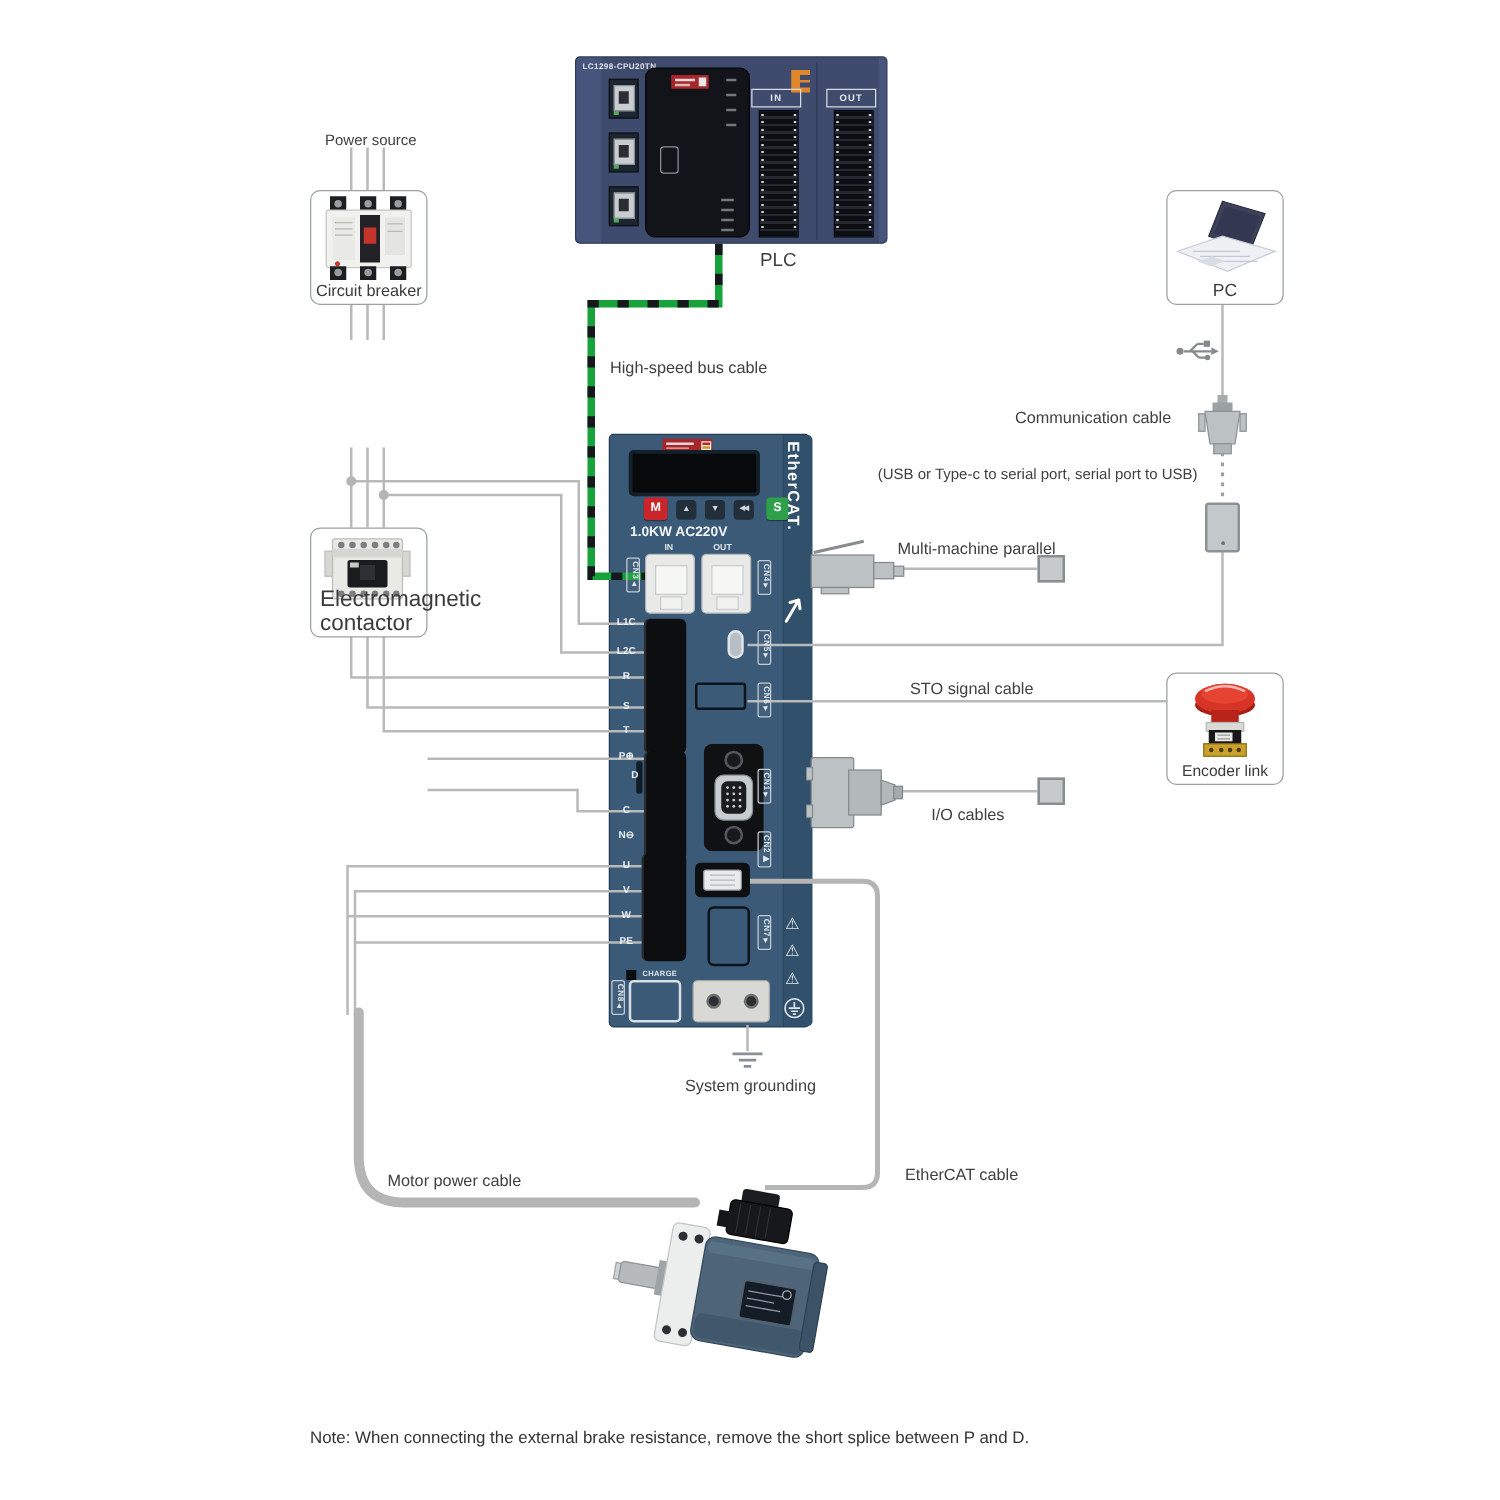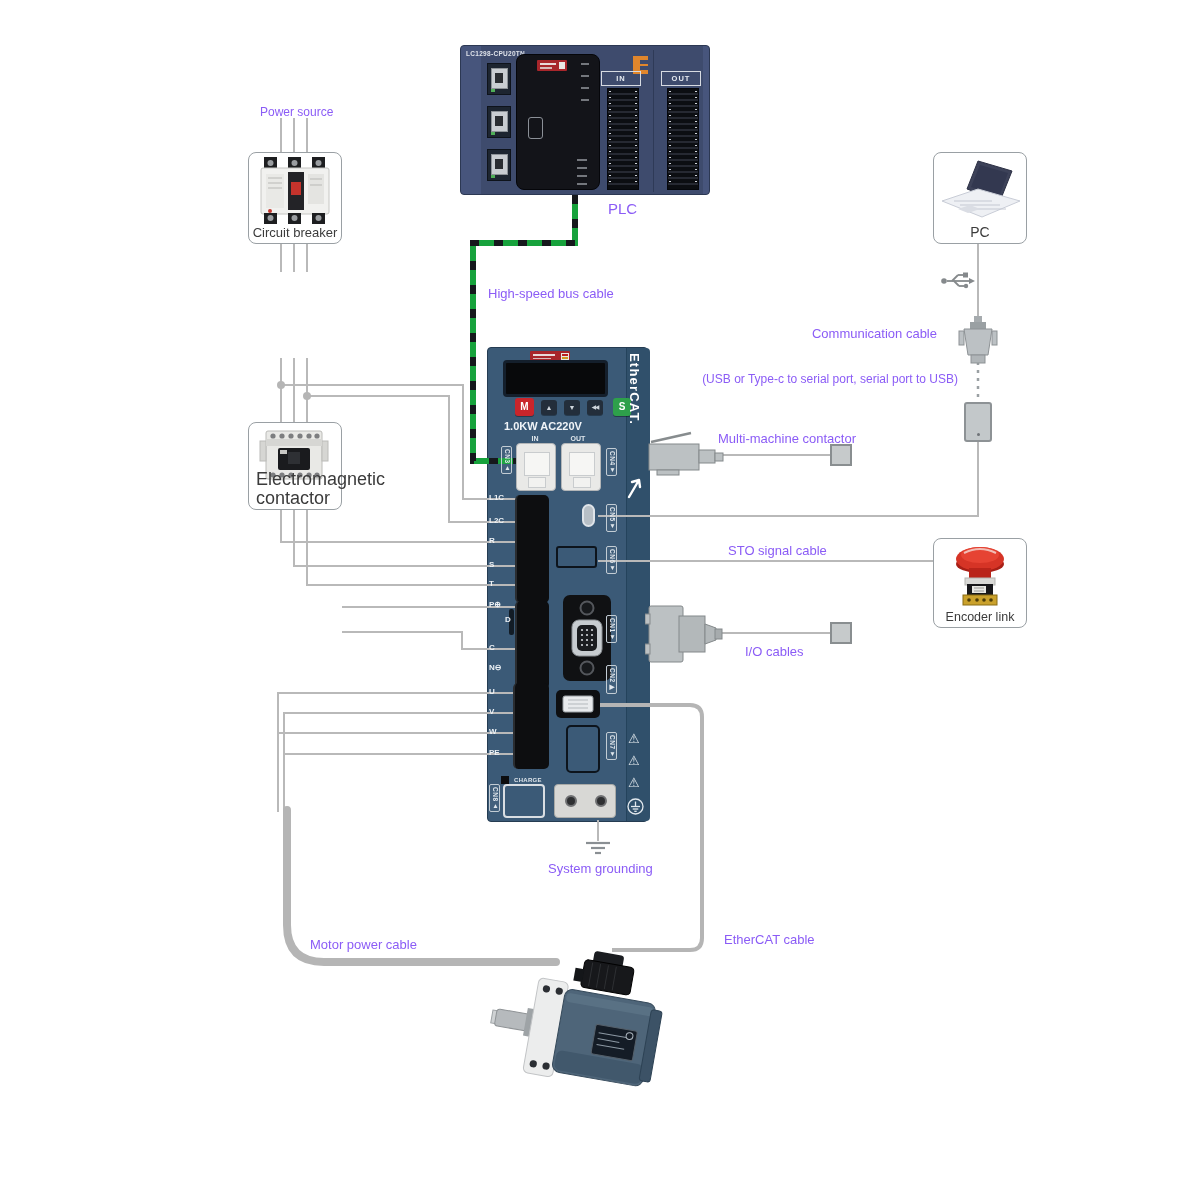--- a/index.html
+++ b/index.html
@@ -1,36 +1,36 @@
 <!DOCTYPE html>
 <html><head>
 <meta charset="utf-8">
 <style>
   html,body{margin:0;padding:0;background:#fff;}
   #canvas{position:relative;width:1200px;height:1200px;background:#fff;overflow:hidden;
           font-family:"Liberation Sans",sans-serif;}
   svg{display:block;}
-  .t{position:absolute;color:#8b5cf6;font-size:13px;z-index:4;white-space:nowrap;}
+  .t{position:absolute;color:#404040;font-size:13px;z-index:4;white-space:nowrap;}
   .t-r{text-align:center;}
   .cbox{position:absolute;background:#fff;border:1.3px solid #9aa0a4;border-radius:8px;z-index:3;}
   .cbox-label{position:absolute;left:0;right:0;bottom:3px;text-align:center;color:#3b3b3b;
               font-size:12.5px;white-space:nowrap;}
   .cbox-label-wrap{position:absolute;left:7px;right:0;bottom:1px;text-align:left;color:#3b3b3b;
               font-size:18px;line-height:1.05;white-space:normal;}
   .layer2{position:absolute;left:0;top:0;z-index:2;}
   .layer3{position:absolute;z-index:3;}
   .drive-body{position:absolute;left:487px;top:347px;width:161px;height:475px;z-index:1;
               background:#3b5a77;border:1px solid #253c52;border-radius:4px;box-sizing:border-box;}
   .drive-strip{position:absolute;left:138px;top:0;width:23px;height:473px;background:#30506b;
                border-left:1px solid #24435c;border-radius:0 4px 4px 0;}
   .drive-details{position:absolute;left:487px;top:347px;width:161px;height:475px;z-index:3;}
   .cn{position:absolute;writing-mode:vertical-rl;font-size:6.5px;font-weight:bold;color:#e2e8ee;
       border:1px solid #c2ccd4;border-radius:2px;padding:2px 0;line-height:1.1;letter-spacing:.5px;
       width:9px;text-align:center;background:rgba(255,255,255,.04);}
-  .term{position:absolute;width:24px;font-size:8px;font-weight:bold;color:#edf2f6;text-align:left;}
+  .term{position:absolute;width:24px;font-size:8px;font-weight:bold;color:#edf2f6;text-align:center;}
   .btn{position:absolute;color:#fff;font-weight:bold;text-align:center;border-radius:3px;
        box-shadow:0 1px 0 rgba(0,0,0,.35);}
   .rj45{position:absolute;width:38px;height:46px;background:#e9e9e7;border:1px solid #b3b6b8;
         border-radius:4px;}
   .rj45 .slot{position:absolute;left:7px;top:8px;width:24px;height:22px;background:#f6f6f4;
         border:1px solid #c9ccce;}
   .rj45 .tab{position:absolute;left:11px;bottom:2px;width:16px;height:9px;background:#f2f2f0;
         border:1px solid #c9ccce;}
   .blk{position:absolute;background:#0d0e10;border-radius:5px;border-left:2px solid #2a2d31;box-sizing:border-box;}
   .outline-port{position:absolute;border:2px solid #0d141c;border-radius:3px;box-sizing:border-box;}
@@ -446,20 +446,21 @@
       <line x1="110" y1="92" x2="138" y2="92" stroke="#8d99a4"></line>
       <circle cx="141" cy="78" r="3.4" stroke="#aab4bd" fill="none"></circle>
     </g>
   </svg>
 
   <div class="t" style="left:260px;top:105px;font-size:12px;">Power source</div>
   <div class="t" style="left:608px;top:200px;font-size:15px;">PLC</div>
   <div class="t" style="left:488px;top:286px;">High-speed bus cable</div>
   <div class="t t-r" style="right:263px;top:326px;">Communication cable</div>
   <div class="t t-r" style="right:242px;top:372px;font-size:12px;">(USB or Type-c to serial port, serial port to USB)</div>
-  <div class="t" style="left:718px;top:431px;">Multi-machine contactor</div>
+  <div class="t" style="left:718px;top:431px;">Multi-machine parallel</div>
   <div class="t" style="left:728px;top:543px;">STO signal cable</div>
   <div class="t" style="left:745px;top:644px;">I/O cables</div>
   <div class="t" style="left:548px;top:861px;">System grounding</div>
   <div class="t" style="left:310px;top:937px;">Motor power cable</div>
   <div class="t" style="left:724px;top:932px;">EtherCAT cable</div>
+  <div class="t" style="left:248px;top:1142px;font-size:13.5px;color:#333;">Note: When connecting the external brake resistance, remove the short splice between P and D.</div>
 
 </div>
 
 </body></html>

